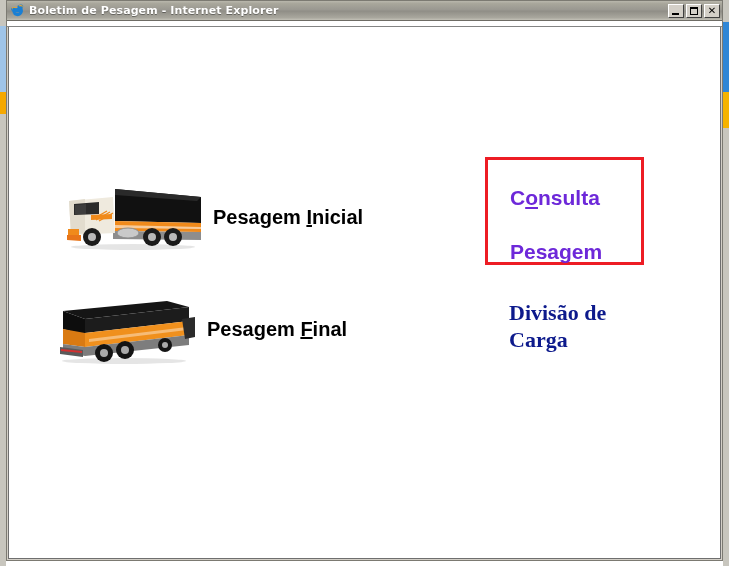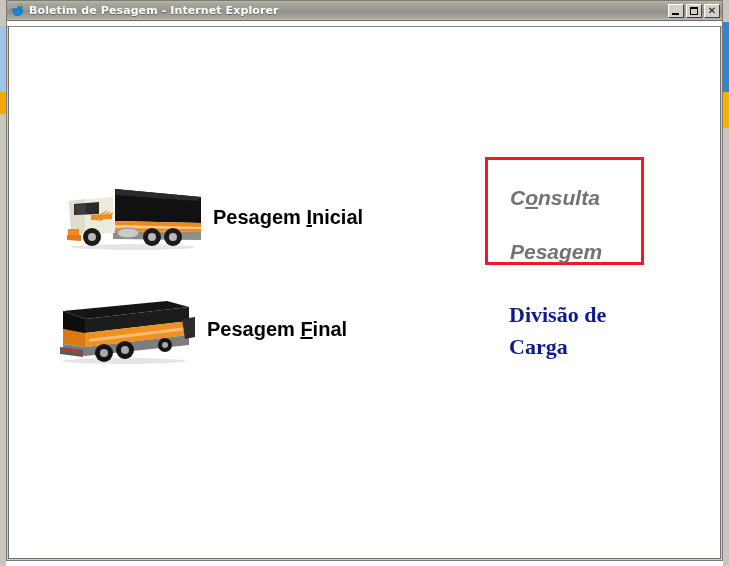--- a/index.html
+++ b/index.html
@@ -172,34 +172,33 @@
     display: flex;
     align-items: center;
     background: #ffffff;
   }
 
   #consulta-link {
     font-family: "Liberation Sans", sans-serif;
     font-weight: bold;
     font-size: 21px;
     line-height: 27px;
-    color: #737373;
+    color: #6d28d9;
     margin-left: 22px;
     white-space: pre-line;
     cursor: pointer;
-    font-style: italic;
   }
   #consulta-link u { text-decoration: underline; }
 
   #divisao-link {
     position: absolute;
     font-family: "Liberation Serif", serif;
     font-weight: bold;
     font-size: 22px;
-    line-height: 32px;
+    line-height: 27px;
     color: #0d1a8c;
     white-space: pre-line;
     cursor: pointer;
   }
 </style>
 </head>
 <body>
 
 <div id="screen">
 

